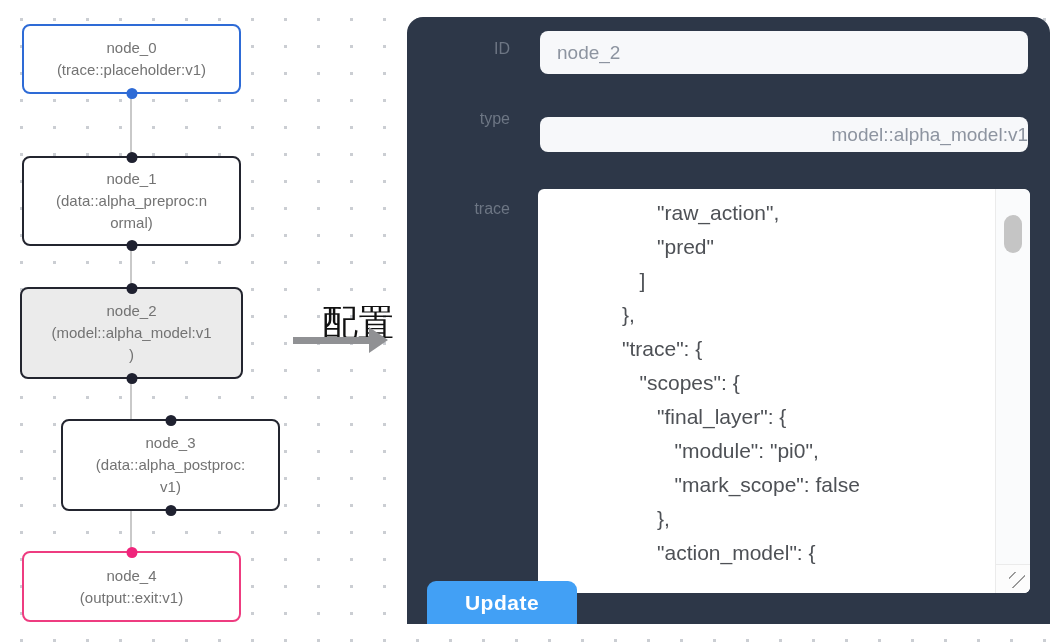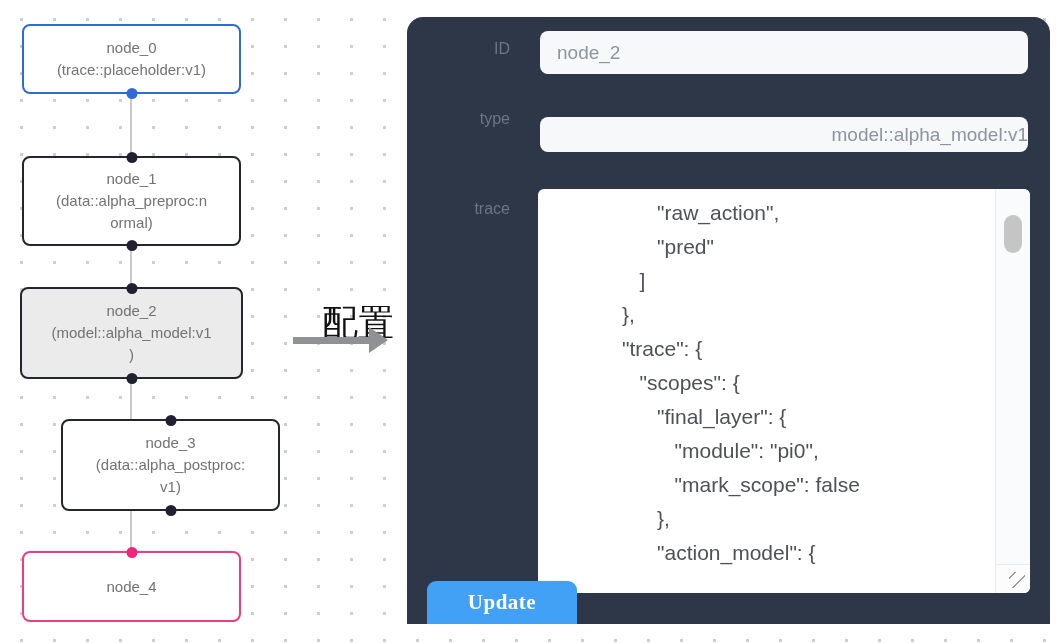--- a/index.html
+++ b/index.html
@@ -58,21 +58,21 @@
   .scrollbar-track{position:absolute;right:0;top:0;bottom:0;width:34px;
     background:#fafbfc;border-left:1px solid #ebebeb;border-radius:0 6px 6px 0;}
   .scrollbar-thumb{position:absolute;right:8px;top:26px;width:18px;height:38px;
     background:#c5c5c5;border-radius:9px;}
   .scroll-corner{position:absolute;right:0;bottom:0;width:34px;height:28px;
     background:#fcfcfc;border-top:1px solid #ebebeb;}
   .resize-grip{position:absolute;right:5px;bottom:5px;width:16px;height:16px;
     background:repeating-linear-gradient(135deg,transparent 0 4px,#9a9a9a 4px 5.5px,transparent 5.5px 9px);}
   .update-btn{position:absolute;left:427px;top:581px;width:150px;height:43px;
     background:#42a0f5;border:none;border-radius:9px 9px 0 0;
-    font-family:Liberation Serif, serif;
+    font-family:Liberation Sans, sans-serif;
     font-size:21px;font-weight:600;color:#ffffff;letter-spacing:.5px;
     display:flex;align-items:center;justify-content:center;cursor:pointer;}
 </style>
 </head>
 <body>
 
 <div class="stage">
 
   <div class="edge" style="top:94px;height:64px;"></div>
   <div class="edge" style="top:246px;height:43px;"></div>
@@ -104,20 +104,21 @@
   <div class="flow-node" style="top:419px;height:92px;margin-left:39px;">
     <span>node_3</span>
     <span>(data::alpha_postproc:</span>
     <span>v1)</span>
     <span class="port port--top"></span>
     <span class="port port--bottom"></span>
   </div>
 
   <div class="flow-node flow-node--output" style="top:551px;height:71px;">
     <span>node_4</span>
+    <span>(output::exit:v1)</span>
     <span class="port port--top port--pink"></span>
   </div>
 
   <div class="transition-label">配置</div>
   <div class="arrow-shaft"></div>
   <div class="arrow-head"></div>
 
   <div class="panel"></div>
 
   <div class="field-label lbl-id">ID</div>

